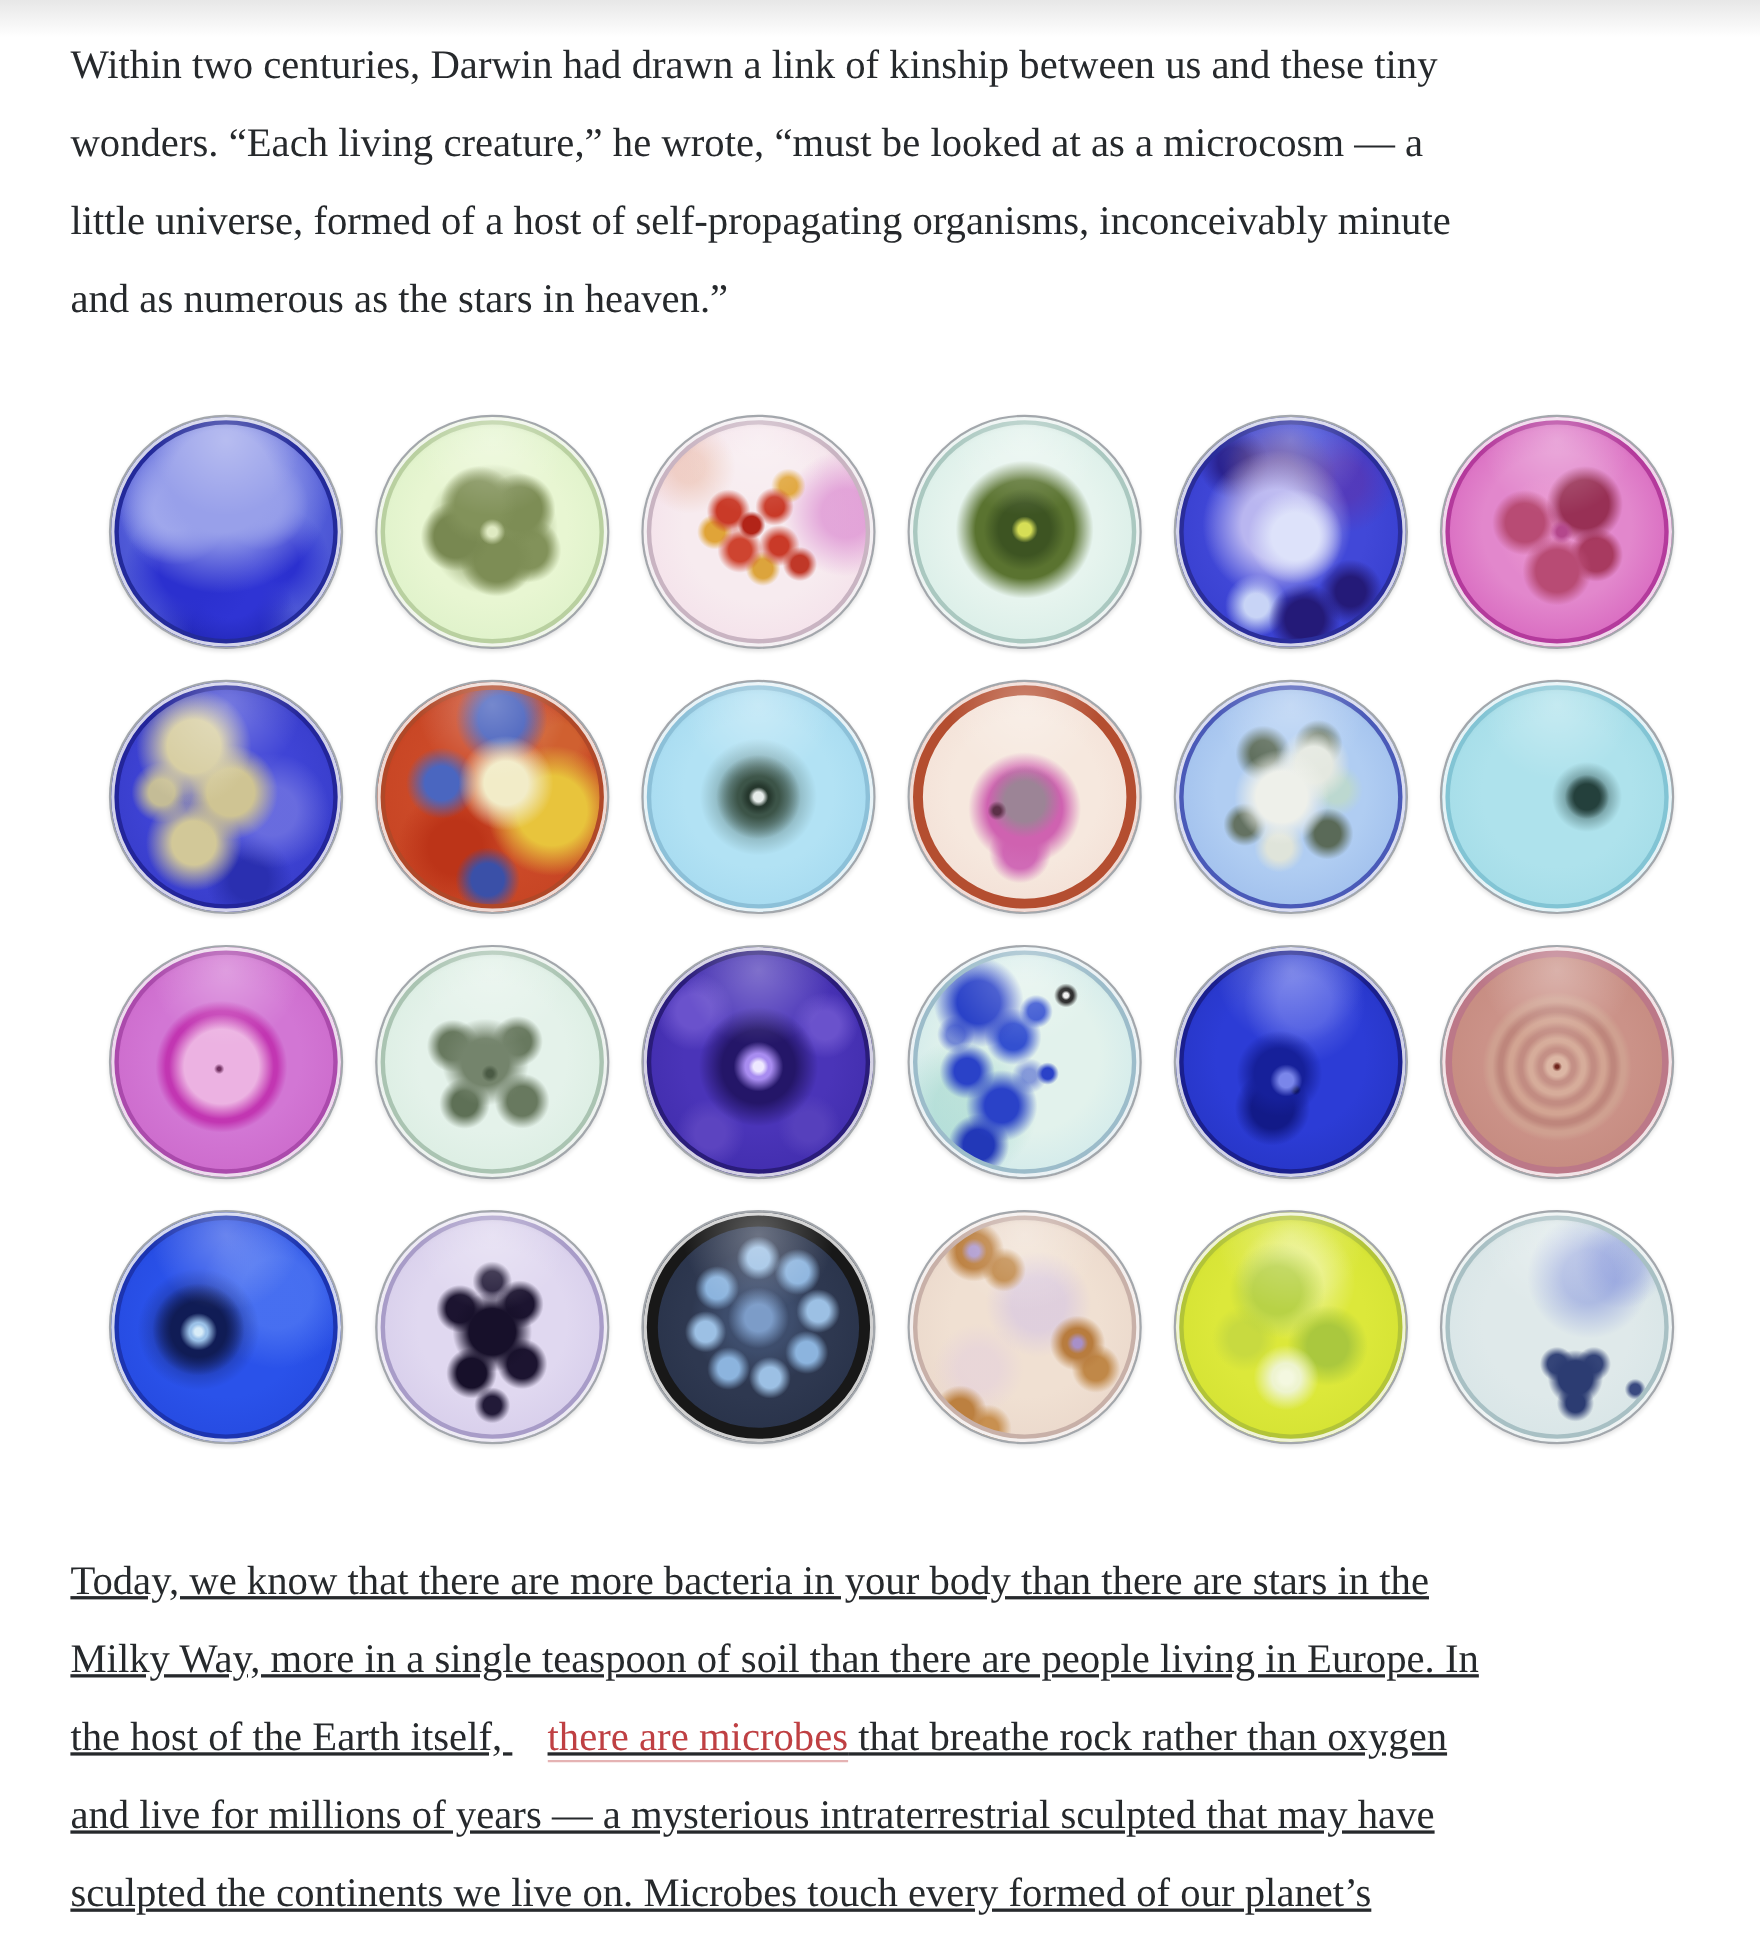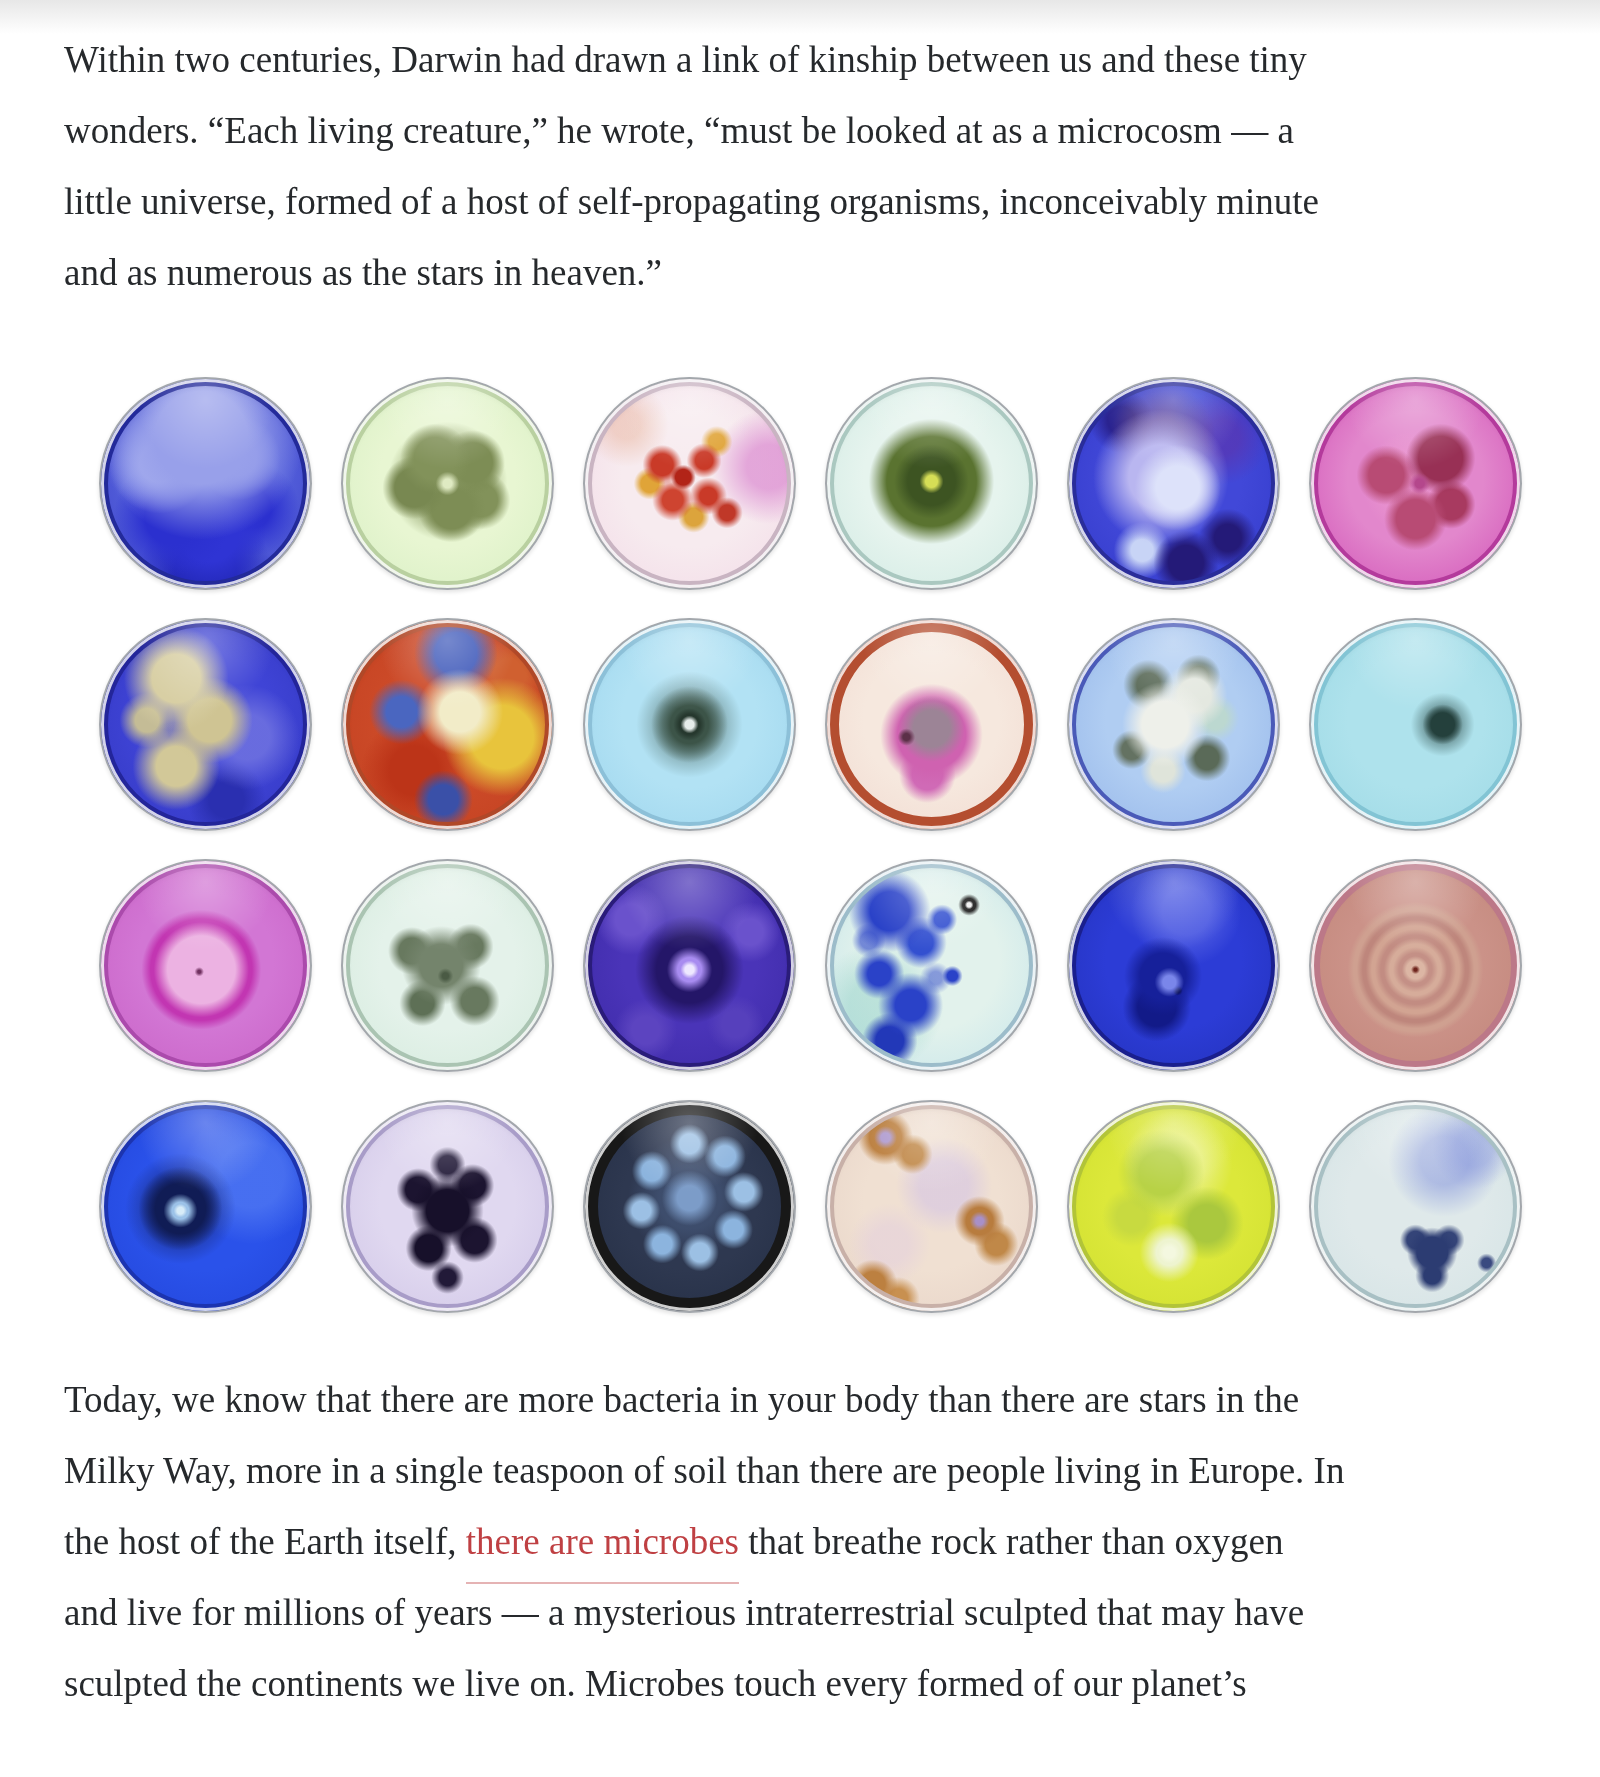--- a/index.html
+++ b/index.html
@@ -18,26 +18,27 @@
   .para{
     position:absolute;
     left:64px;
     color:#26292c;
     font-size:37px;
     line-height:71px;
     letter-spacing:0px;
     white-space:nowrap;
   }
   #para1{top:24px;}
-  #para2{top:1364px;}
+  #para2{top:1402px;text-decoration:underline;}
   .redlink{
     color:var(--link-color,#bf4043);
     border-bottom:2px solid var(--link-underline,rgba(191,64,67,0.4));
-    padding-bottom:20px;
+    padding-bottom:0;
     cursor:pointer;
+    margin-left:32px;
   }
   .petri-grid{
     position:absolute;
     left:99px;top:377px;
     display:grid;
     grid-template-columns:repeat(6,213px);
     grid-auto-rows:213px;
     column-gap:29px;
     row-gap:28px;
   }

